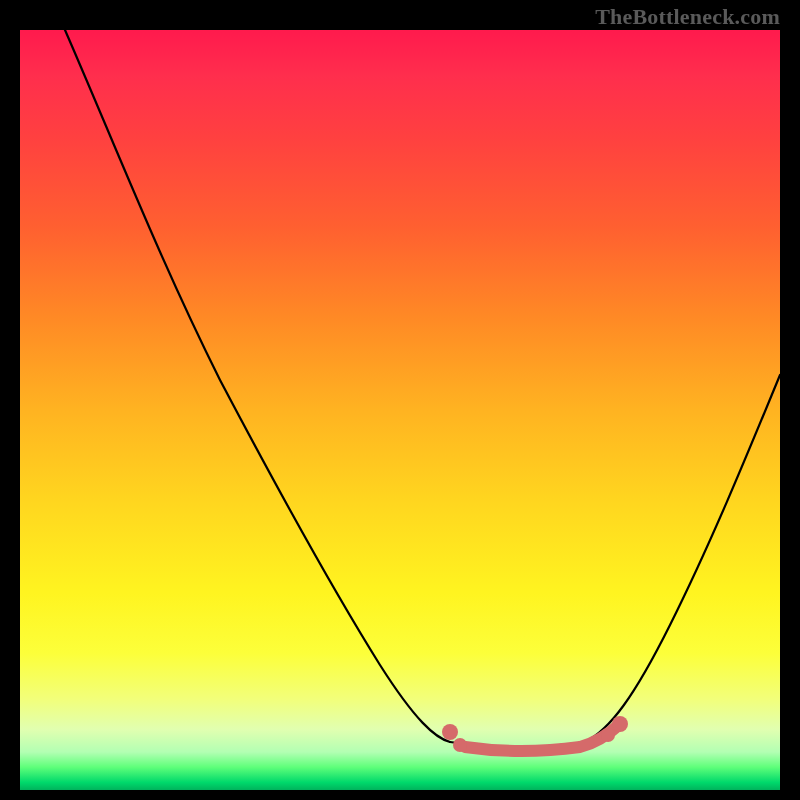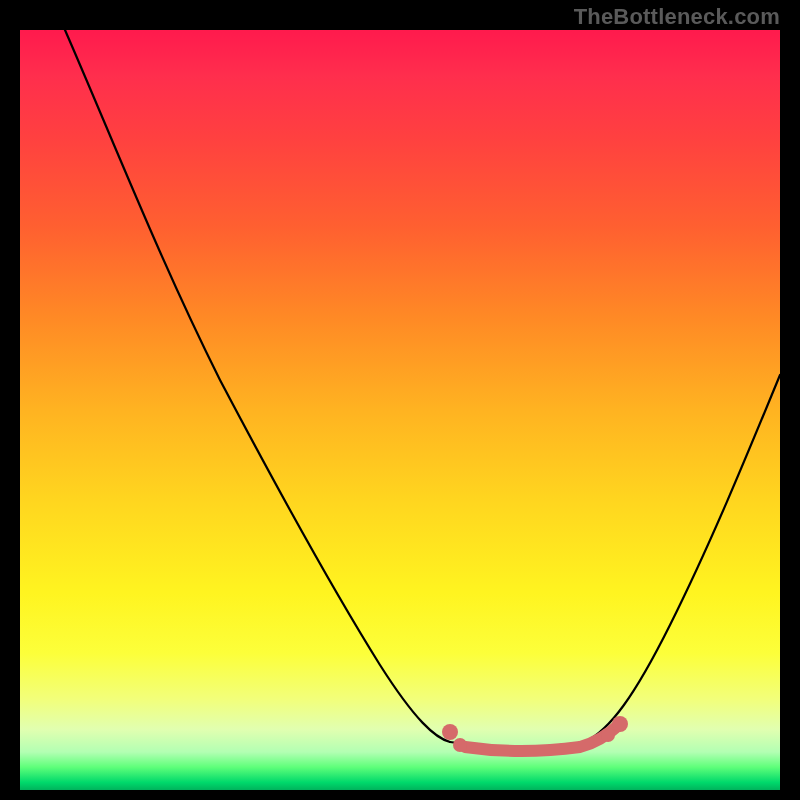--- a/index.html
+++ b/index.html
@@ -9,20 +9,21 @@
     height: 800px;
     background: #000;
     overflow: hidden;
     font-family: Arial, Helvetica, sans-serif;
   }
   .frame {
     position: relative;
     width: 800px;
     height: 724px;
     background: #000;
+    font-family: Liberation Serif, serif;
   }
   .watermark {
     position: absolute;
     top: 4px;
     right: 20px;
     color: #5a5a5a;
     font-size: 22px;
     font-weight: 600;
     letter-spacing: 0.2px;
     user-select: none;

